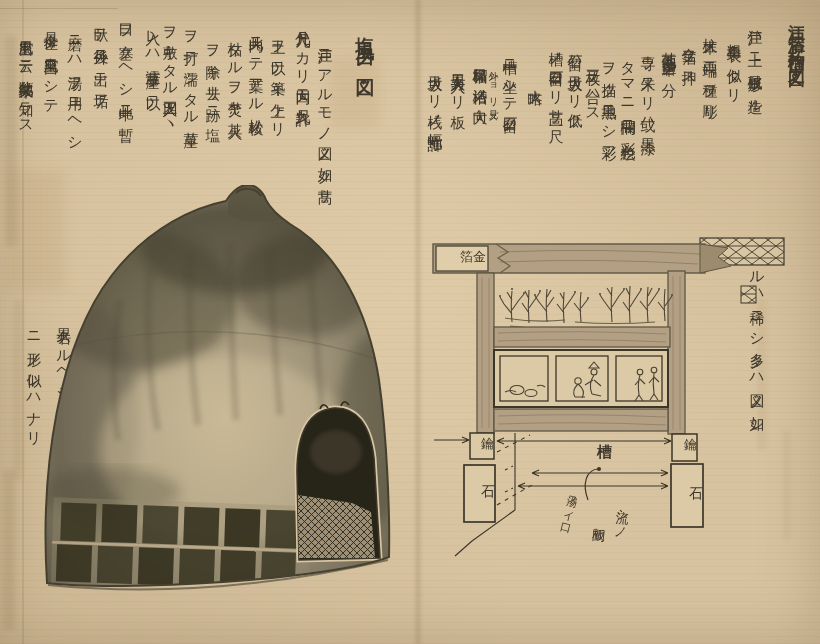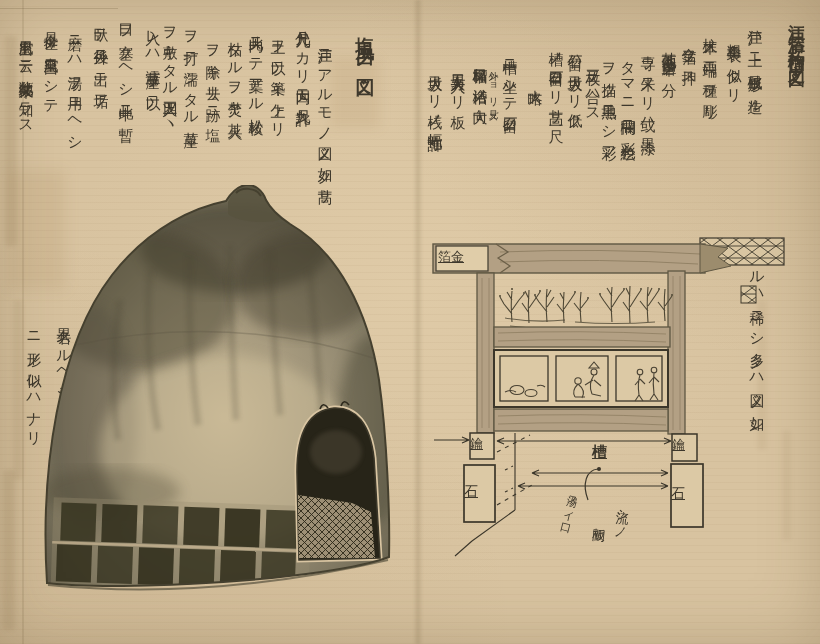--- a/index.html
+++ b/index.html
@@ -12,21 +12,21 @@
     font-family:"DejaVu Serif","Liberation Serif",serif;color:#3e382c;}
   #page::after{content:"";position:absolute;inset:0;pointer-events:none;
     box-shadow:inset 0 0 60px rgba(92,70,40,.25);}
   .fiber{position:absolute;inset:0;pointer-events:none;opacity:.05;
     background:repeating-linear-gradient(0deg,#7a5c34 0 1px,transparent 1px 7px);}
   .vcol{position:absolute;writing-mode:vertical-rl;text-orientation:upright;
     line-height:1;font-size:15px;letter-spacing:2px;white-space:nowrap;}
   .t-left{font-size:19px;letter-spacing:5px;font-weight:bold;}
   .t-right{font-size:17px;letter-spacing:6px;font-weight:bold;}
   .tiny{font-size:10px;letter-spacing:1px;}
-  .lbl{position:absolute;font-size:13px;text-align:left;line-height:1.1;text-decoration:underline;}
+  .lbl{position:absolute;font-size:13px;text-align:right;line-height:1.1;}
   .ghost{position:absolute;filter:blur(2px);background:rgba(122,95,58,.12);border-radius:4px;pointer-events:none;}
   .crease{position:absolute;pointer-events:none;}
   svg{position:absolute;}
 </style>
 </head>
 <body>
 
 <div id="page">
   <div class="fiber"></div>
 

